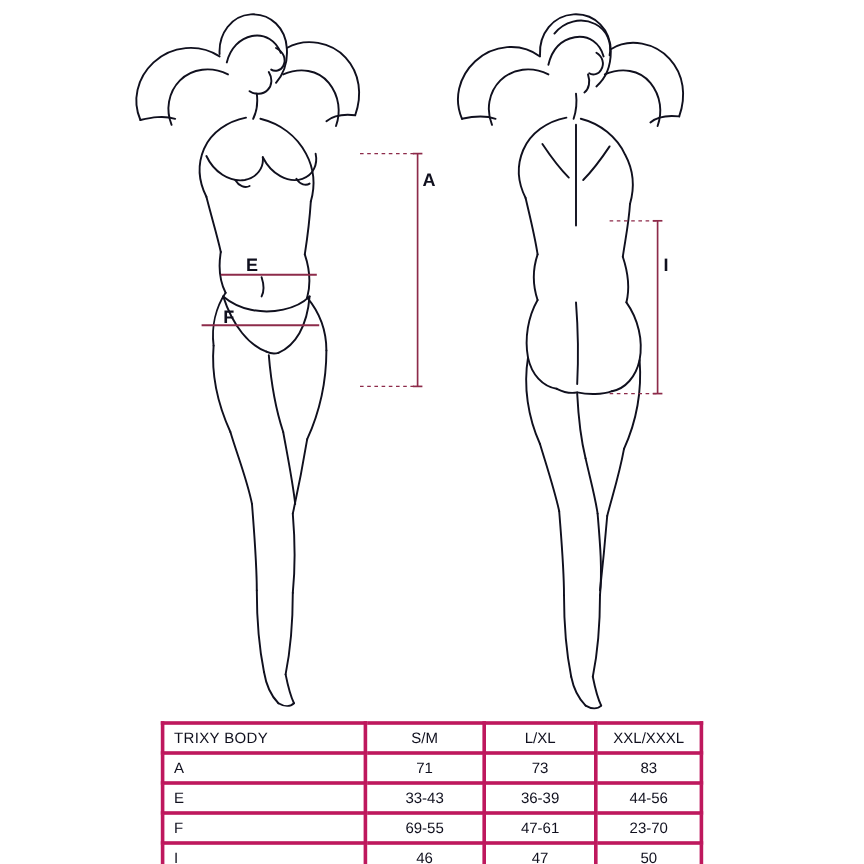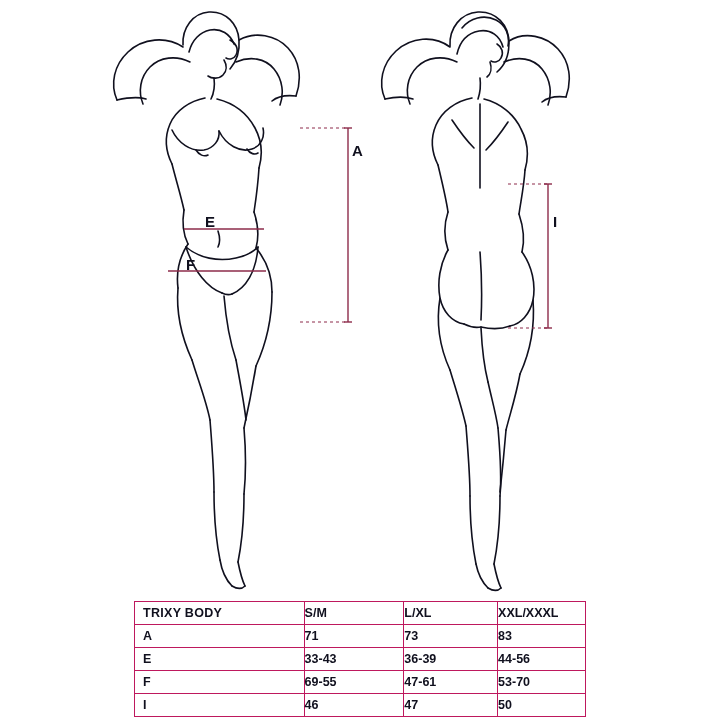--- a/index.html
+++ b/index.html
@@ -47,27 +47,28 @@
   .size-table {
     position: absolute;
     left: 134px;
     top: 601px;
     width: 452px;
     border-collapse: collapse;
     font-size: 12.5px;
     color: #10101e;
   }
   .size-table td {
-    border: 1px solid #be185d;
+    border: 3px solid #be185d;
     height: 22px;
     padding: 0 0 0 8px;
-    font-weight: bold;
+    font-weight: normal;
     vertical-align: middle;
   }
   .size-table td.num {
+    text-align: center;
     padding-left: 0;
   }
   .size-table col.c0 { width: 170px; }
   .size-table col.c1 { width: 100px; }
   .size-table col.c2 { width: 94px; }
   .size-table col.c3 { width: 88px; }
   .hdr-name { font-size: 12.5px; letter-spacing: 0.3px; }
 </style>
 </head>
 <body>
@@ -248,21 +249,21 @@
       <tr>
         <td>E</td>
         <td class="num">33-43</td>
         <td class="num">36-39</td>
         <td class="num">44-56</td>
       </tr>
       <tr>
         <td>F</td>
         <td class="num">69-55</td>
         <td class="num">47-61</td>
-        <td class="num">53-70</td>
+        <td class="num">23-70</td>
       </tr>
       <tr>
         <td>I</td>
         <td class="num">46</td>
         <td class="num">47</td>
         <td class="num">50</td>
       </tr>
     </tbody>
   </table>
 

